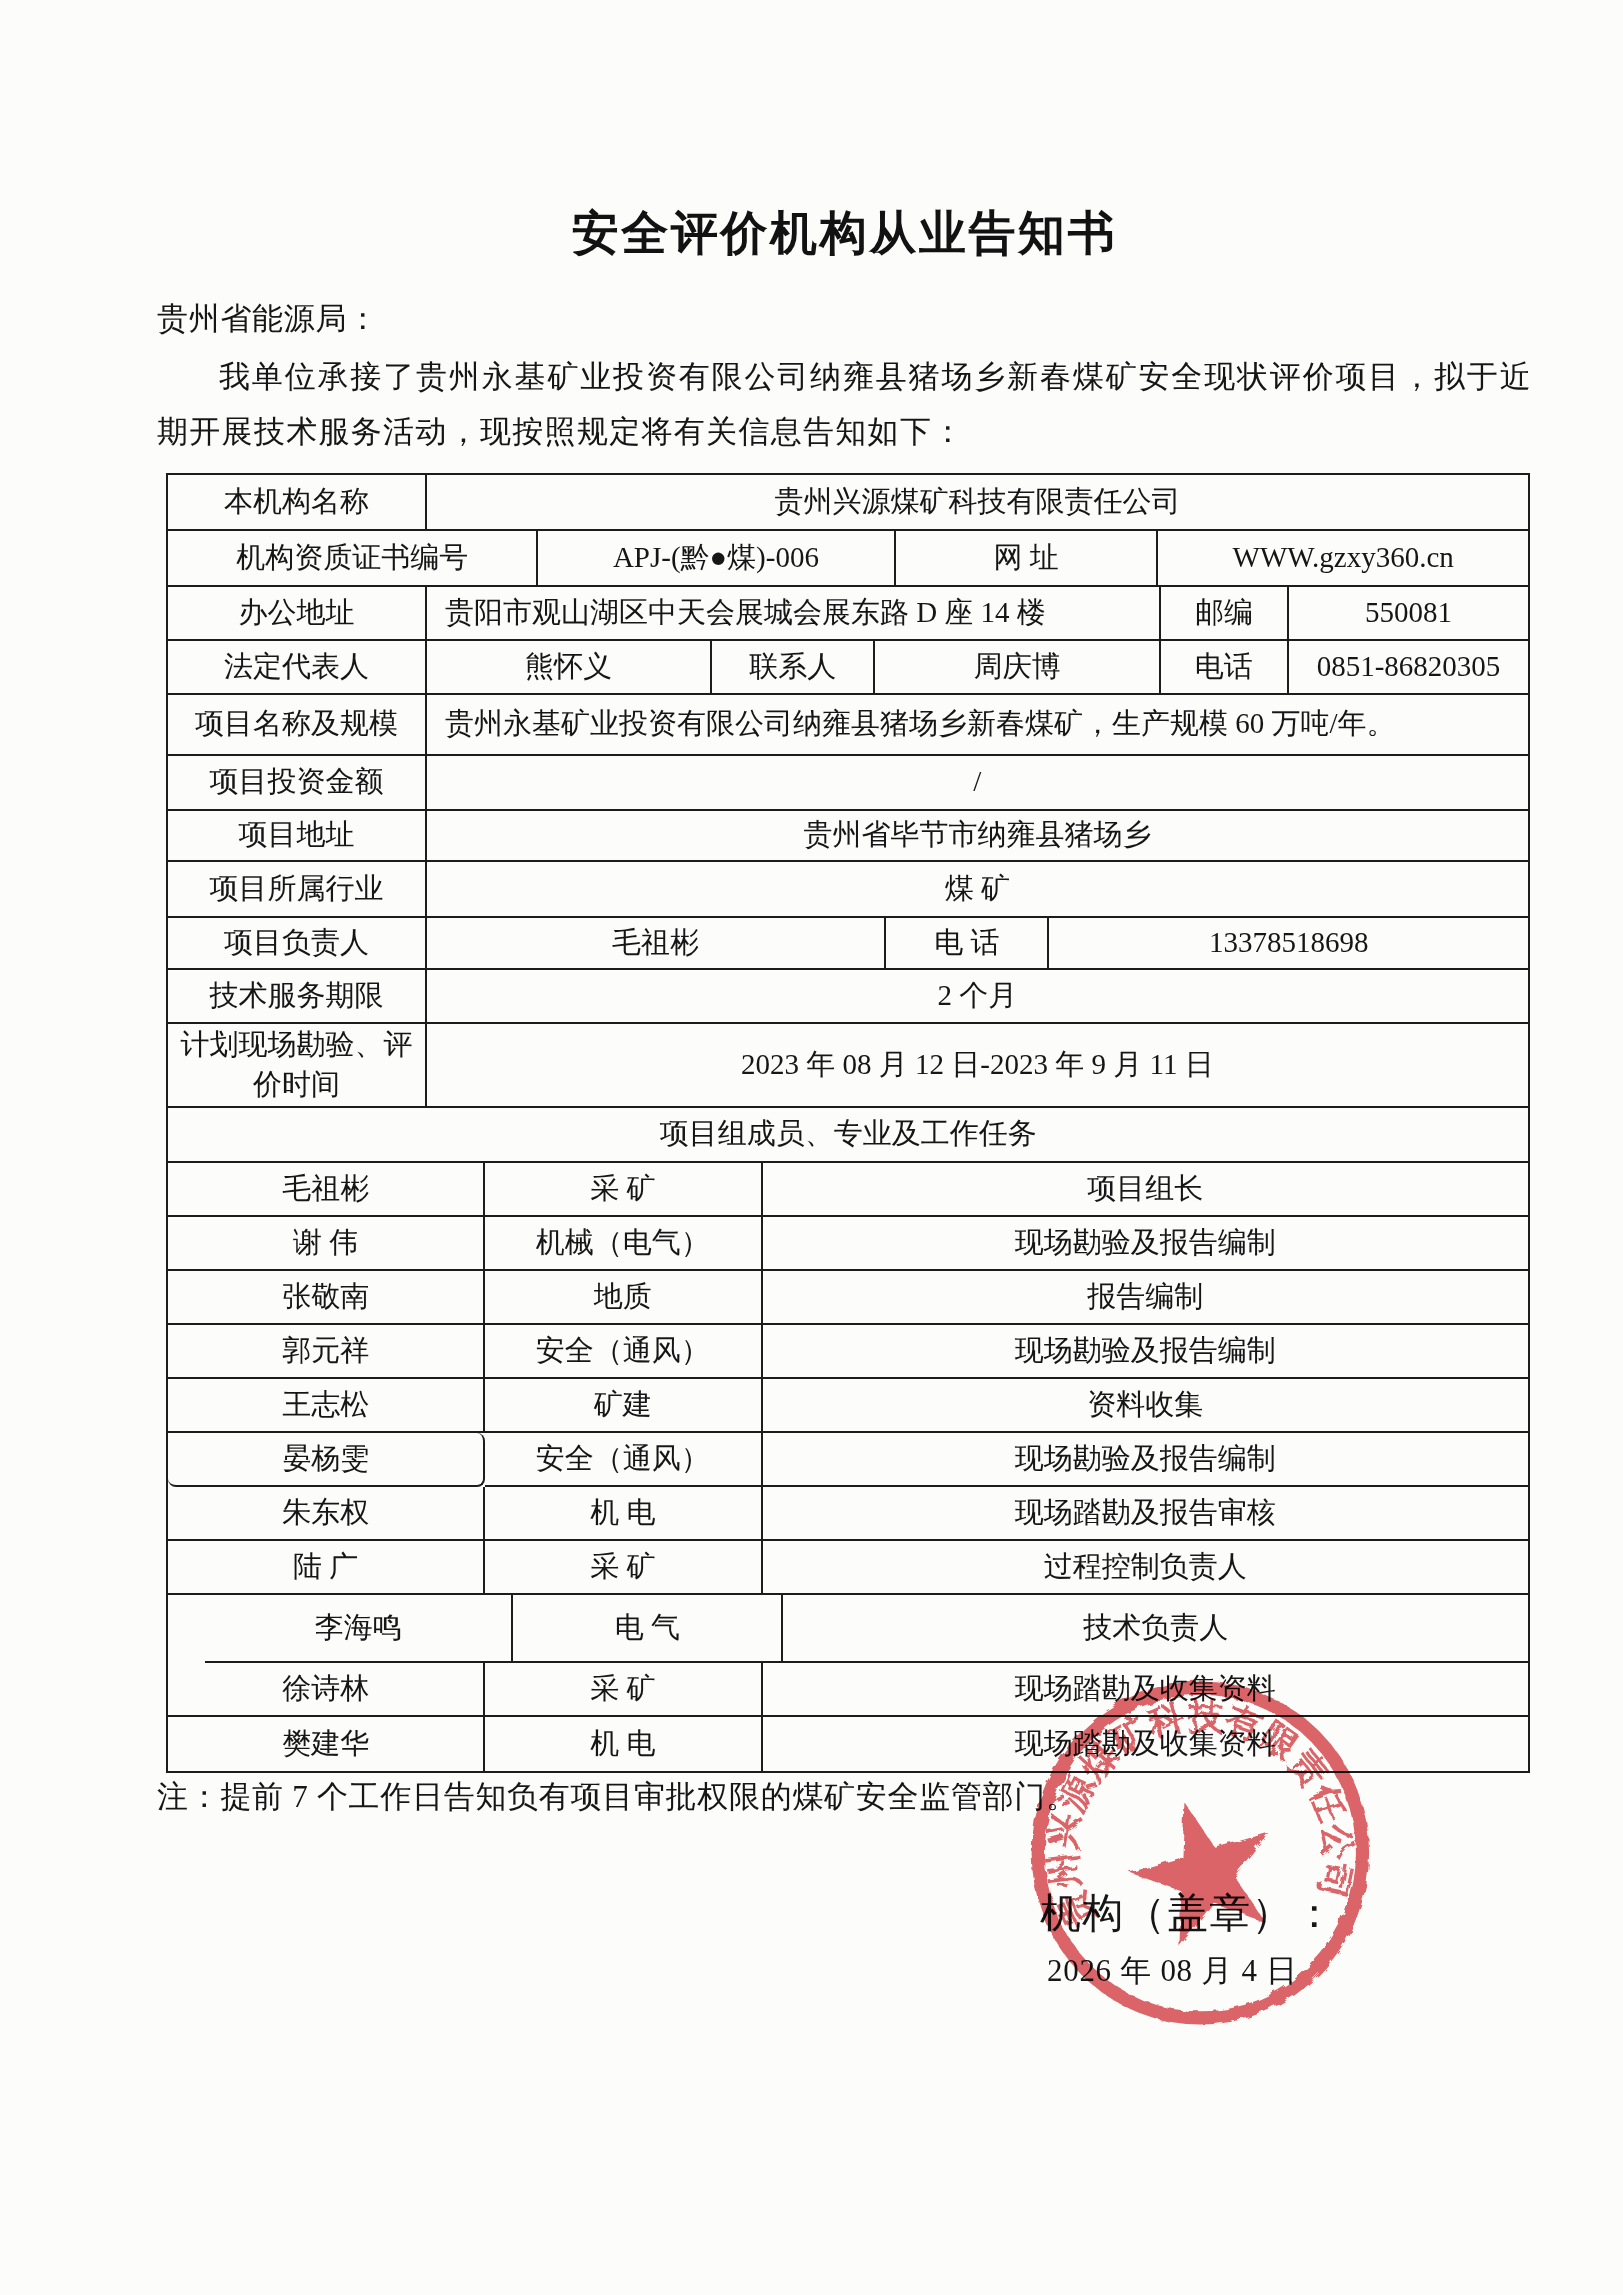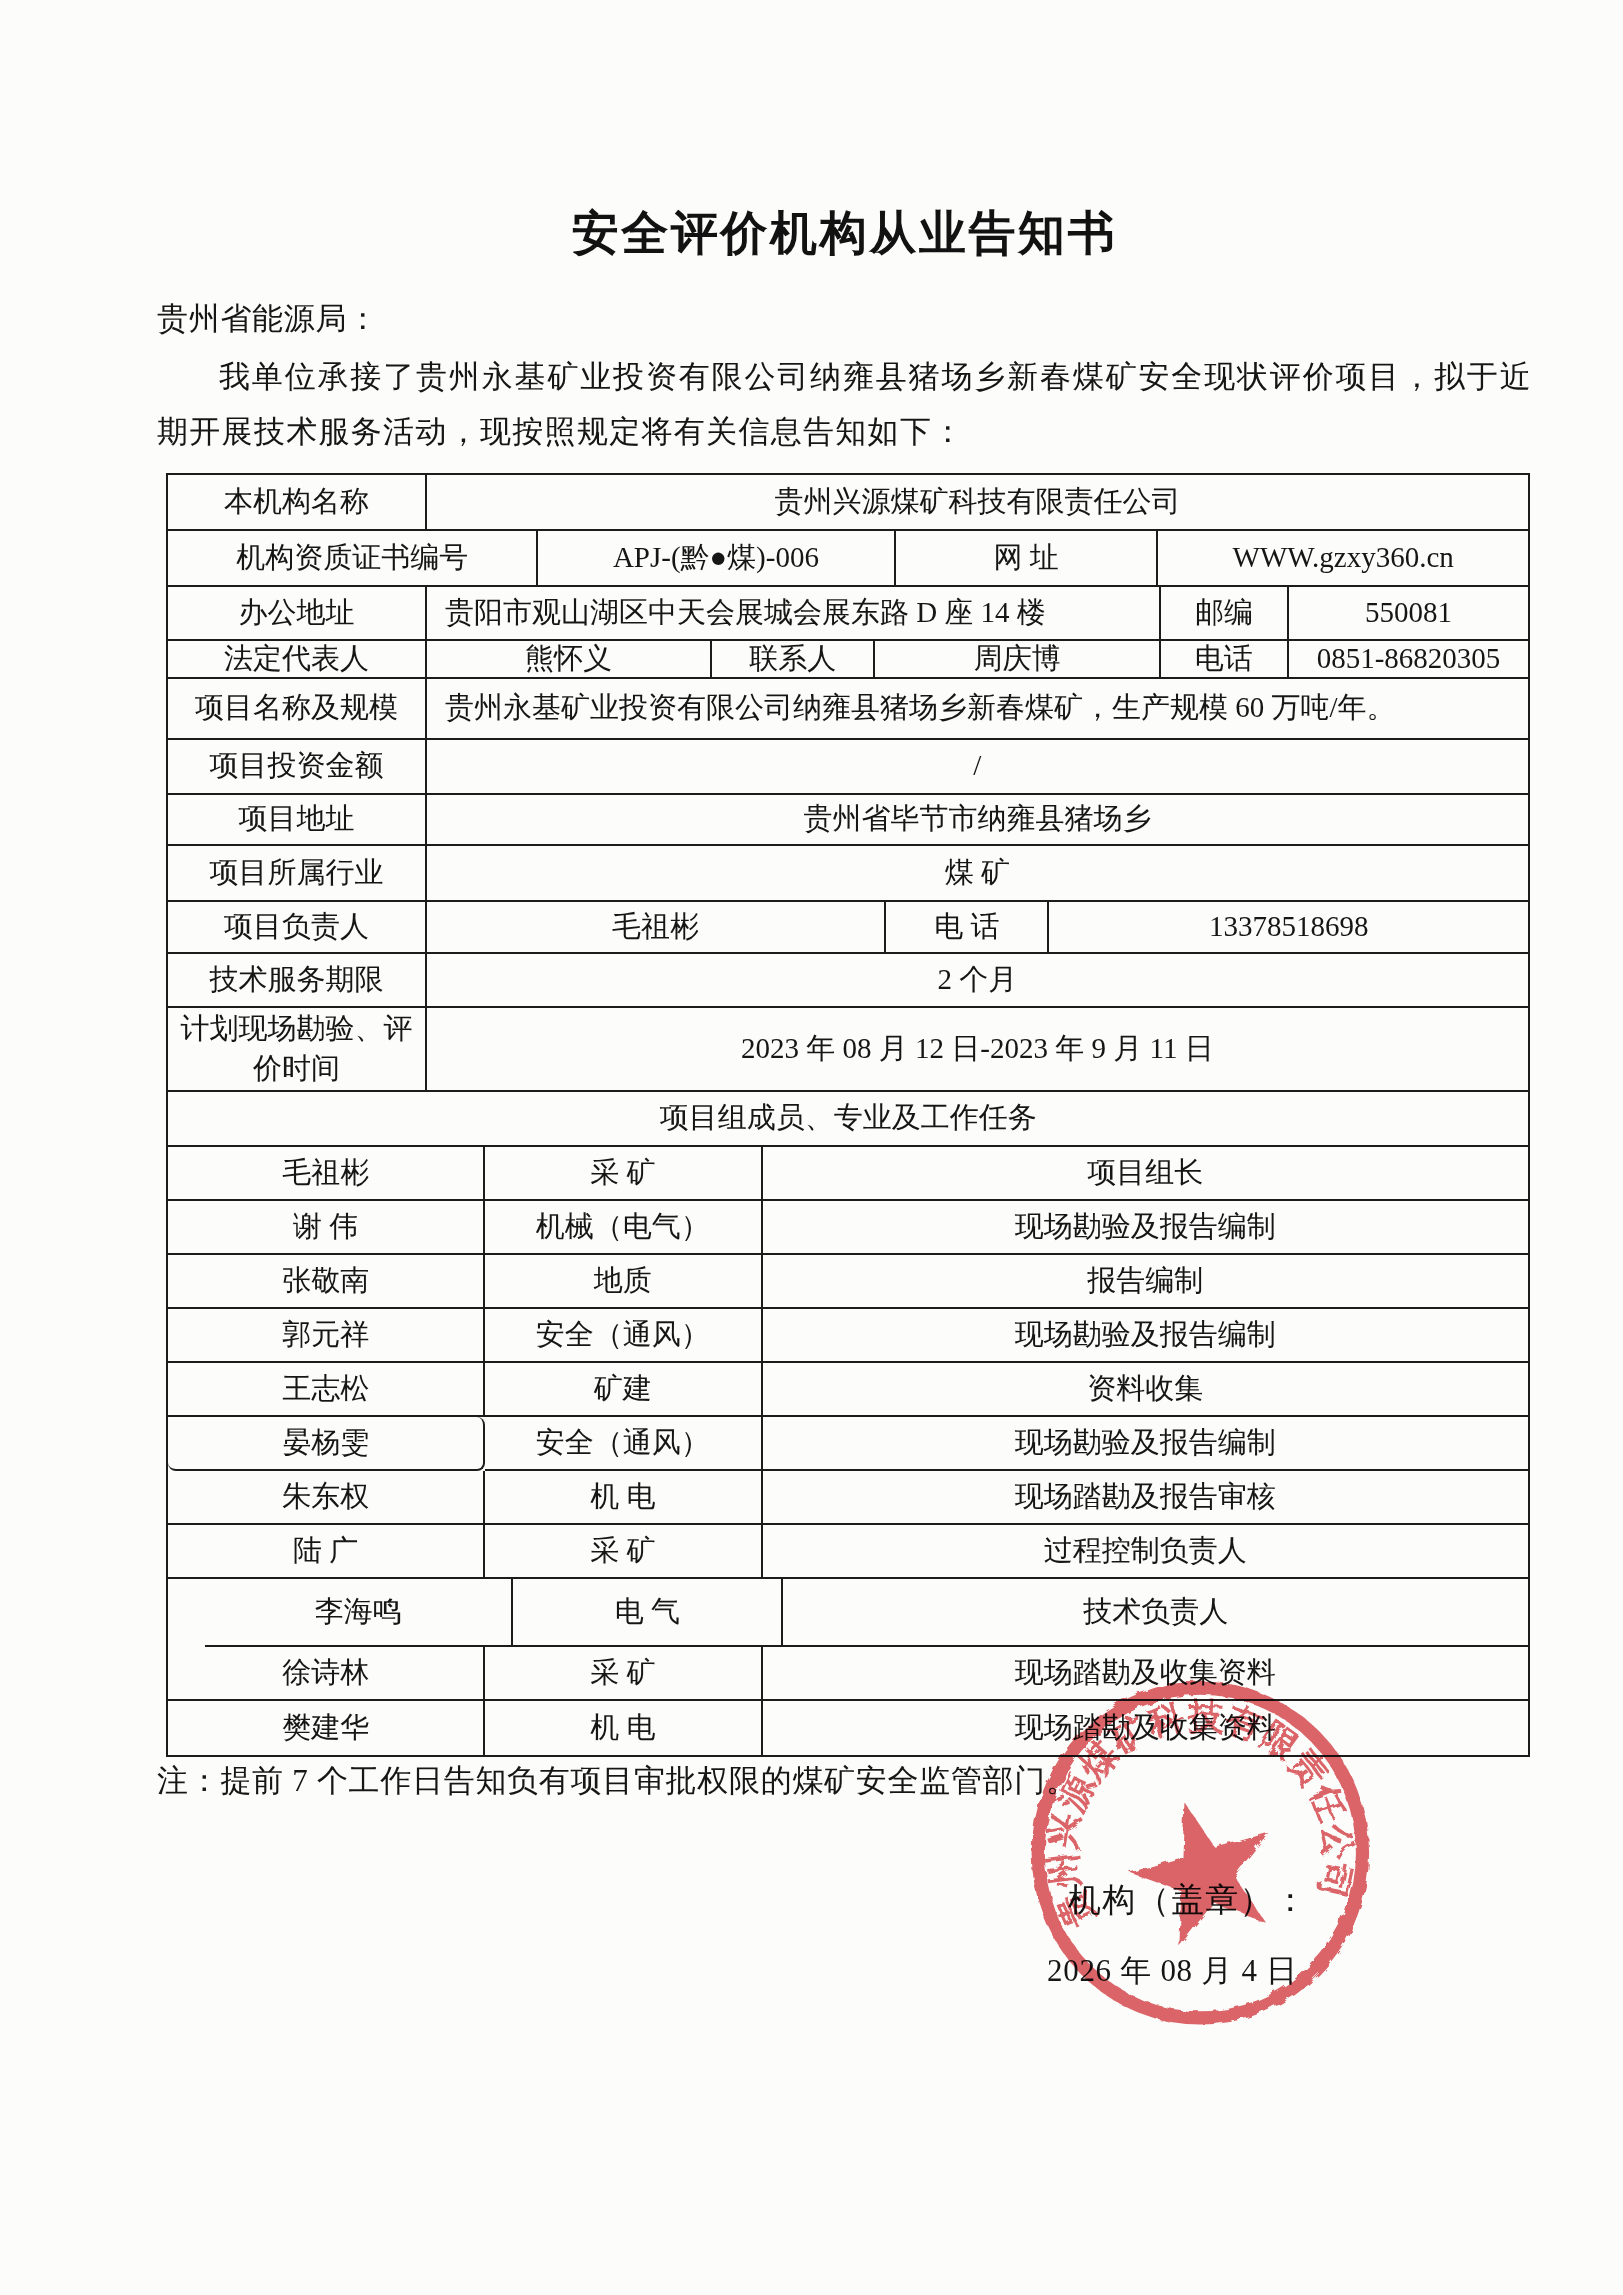--- a/index.html
+++ b/index.html
@@ -26,21 +26,21 @@
   .tr { display:flex; }
   .td {
     box-sizing:border-box; border-right:2px solid #1c1c1c; border-bottom:2px solid #1c1c1c;
     display:flex; align-items:center; justify-content:center; text-align:center;
     padding:2.6px 7.9px; line-height:1.35;
   }
   .td:last-child { border-right:none; }
   .tr:last-child .td { border-bottom:none; }
   .td.left { justify-content:flex-start; text-align:left; padding-left:18.3px; }
   .note { font-size:31px; letter-spacing:0.7px; margin:3.9px 0 0 0; }
-  .seal-caption { position:absolute; left:1068px; top:1845px; font-size:33px; letter-spacing:1.3px; }
+  .seal-caption { position:absolute; left:1040px; top:1845px; font-size:41px; letter-spacing:1.3px; }
   .seal-date   { position:absolute; left:1047px; top:1919px; font-size:31px; letter-spacing:0.7px; }
   .stamp {
     position:absolute; left:1025px; top:1673px; width:356px; height:364px;
     mix-blend-mode:multiply; opacity:0.88;
   }
 </style>
 </head>
 <body>
 
 <div class="page">
@@ -64,21 +64,21 @@
         <div class="td" style="width:27.2%;">WWW.gzxy360.cn</div>
       </div>
 
       <div class="tr" style="height:54px;">
         <div class="td" style="width:19%;">办公地址</div>
         <div class="td left" style="width:54%;">贵阳市观山湖区中天会展城会展东路 D 座 14 楼</div>
         <div class="td" style="width:9.4%;">邮编</div>
         <div class="td" style="width:17.6%;">550081</div>
       </div>
 
-      <div class="tr" style="height:38px;">
+      <div class="tr" style="height:54px;">
         <div class="td" style="width:19%;">法定代表人</div>
         <div class="td" style="width:21%;">熊怀义</div>
         <div class="td" style="width:12%;">联系人</div>
         <div class="td" style="width:21%;">周庆博</div>
         <div class="td" style="width:9.4%;">电话</div>
         <div class="td" style="width:17.6%;">0851-86820305</div>
       </div>
 
       <div class="tr" style="height:61px;">
         <div class="td" style="width:19%;">项目名称及规模</div>

